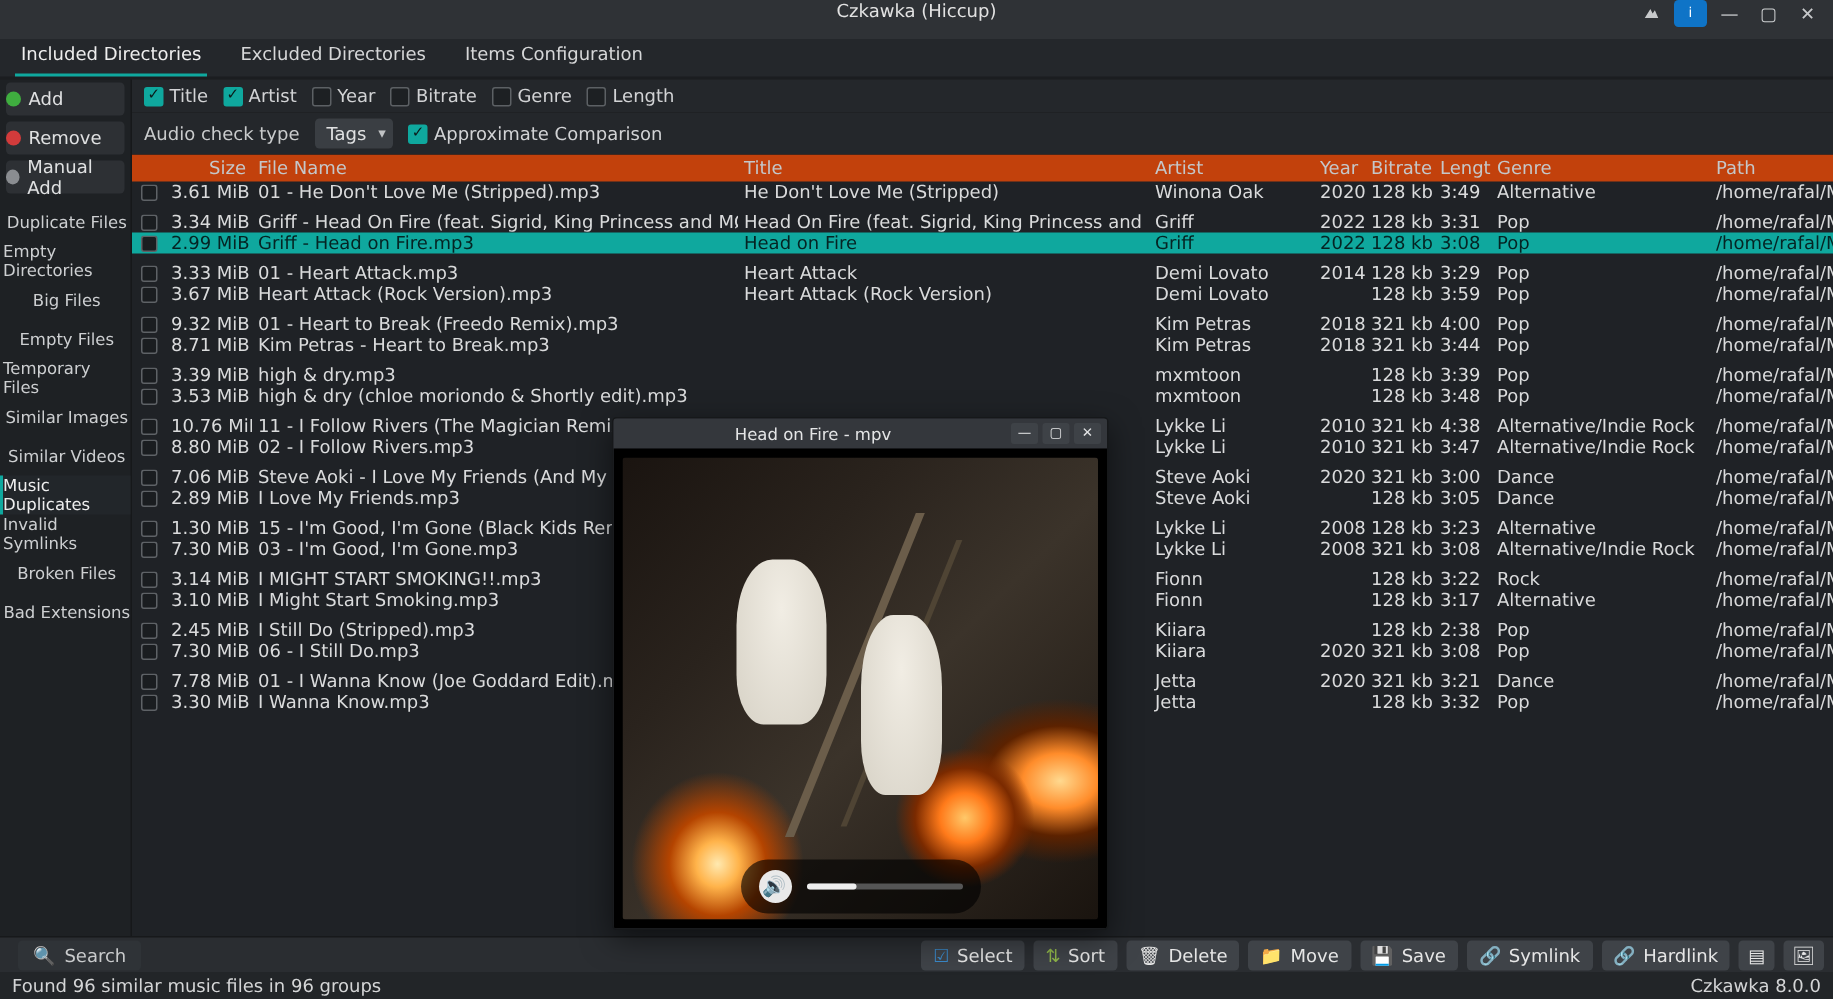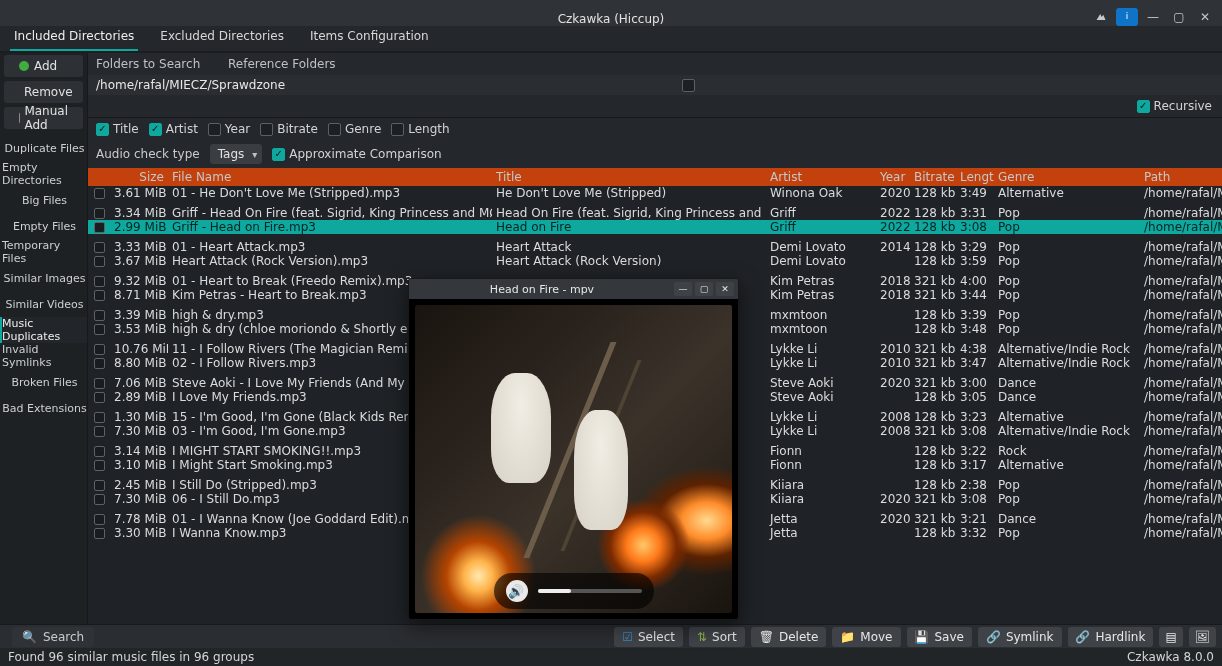--- a/index.html
+++ b/index.html
@@ -5,40 +5,40 @@
   :root{
     --bg:#1e2124; --bg2:#25282c; --bg3:#2a2e32; --bg4:#32363a;
     --fg:#e8e8e8; --fg2:#c9cbcc; --mut:#95999c;
     --teal:#0fa89e; --teal2:#11b5aa;
     --blue:#3a89c9; --accent:#2f6f9e;
     --row-sel:#0fa89e; --border:#3a3d41;
   }
   *{box-sizing:border-box; font-family:"DejaVu Sans","Noto Sans",sans-serif; font-size:12px;}
   body{margin:0;background:#121315;color:var(--fg2);width:1222px;height:666px;overflow:hidden;position:relative;}
   
-  .titlebar{height:26px;background:#2f3236;display:flex;align-items:flex-end;padding:0 6px;}
+  .titlebar{height:26px;background:#2f3236;display:flex;align-items:flex-start;padding:0 6px;}
   .titlebar .spacer{flex:1;}
   .titlebar .title{color:#e2e2e2;font-size:12px;text-align:center;flex:0 0 auto;position:absolute;left:0;right:0;pointer-events:none;}
   .winbtn{width:22px;height:18px;margin-left:4px;display:flex;align-items:center;justify-content:center;color:#c7c9cb;border-radius:3px;}
   .winbtn.blue{background:#0f74c7;color:#fff;}
   .winbtn svg{width:12px;height:12px;}
   
   .tabs{display:flex;gap:18px;background:#24272b;border-bottom:2px solid #1b1d20;padding:0 10px;height:27px;align-items:flex-end;}
   .tabs .tab{padding:6px 4px;color:#d6d7d8;border-bottom:2px solid transparent;cursor:pointer;}
   .tabs .tab.active{border-bottom:2px solid var(--teal);color:#eee;}
   
   .main{display:flex;height:calc(666px - 26px - 27px - 24px - 18px);}
   .statusbar{height:18px;background:#222528;display:flex;align-items:center;padding:0 8px;color:#d4d5d6;font-size:11px;}
   .statusbar .spacer{flex:1;}
   .bottombar{height:24px;background:#2a2d31;display:flex;align-items:center;padding:0 6px;gap:6px;border-top:1px solid #17191b;}
   .bottombar .spacer{flex:1;}
   .btn{height:20px;background:#3f4348;color:#e6e6e6;border-radius:3px;display:inline-flex;align-items:center;padding:0 8px;gap:5px;cursor:pointer;}
   .btn.icononly{padding:0 6px;}
   .sidebar{width:88px;background:#1e2124;border-right:1px solid #16181a;display:flex;flex-direction:column;}
-  .sidebtn{height:22px;display:flex;align-items:center;gap:5px;padding:0 15px;color:#e0e1e2;margin:2px 4px;border-radius:3px;background:#2d3034;cursor:pointer;}
+  .sidebtn{height:22px;display:flex;align-items:center;gap:5px;padding:0 0;color:#e0e1e2;margin:2px 4px;border-radius:3px;background:#2d3034;cursor:pointer;}
   .dot{width:10px;height:10px;border-radius:50%;display:inline-block;}
   .cats{margin-top:4px;display:flex;flex-direction:column;}
   .cat{height:26px;display:flex;align-items:center;justify-content:center;color:#cdcfd1;cursor:pointer;border-left:2px solid transparent;font-size:11px;}
   .cat.active{border-left:2px solid var(--teal);color:#eee;background:#22262a;}
   .content{flex:1;display:flex;flex-direction:column;min-width:0;}
   
   .folders{background:#25282c;border-bottom:1px solid #16181a;}
   .folders .hdr{display:flex;color:#bfc1c3;height:22px;align-items:center;}
   .folders .hdr .c1{width:140px;padding-left:8px;}
   .folders .hdr .c2{flex:1;}
@@ -150,39 +150,20 @@
         <div class="cat">Similar Images</div>
         <div class="cat">Similar Videos</div>
         <div class="cat active">Music Duplicates</div>
         <div class="cat">Invalid Symlinks</div>
         <div class="cat">Broken Files</div>
         <div class="cat">Bad Extensions</div>
       </div>
   </div>
 
   <div class="content">
-    <div class="folders">
-      <div class="hdr">
-        <div class="c1">Folders to Search</div>
-        <div class="c2">Reference Folders</div>
-      </div>
-      <div class="row">
-        <div class="path">/home/rafal/MIECZ/Sprawdzone</div>
-        <div class="chk">
-            <span class="chkbox"></span>
-          </div>
-        <div style="width:520px"></div>
-      </div>
-      <div class="recrow">
-        <span class="chk">
-            <span class="chkbox on"></span>
-            <span>Recursive</span>
-          </span>
-      </div>
-    </div>
 
     <div class="opts">
       <span class="chk">
           <span class="chkbox on"></span>
           <span>Title</span>
         </span>
       <span class="chk">
           <span class="chkbox on"></span>
           <span>Artist</span>
         </span>

